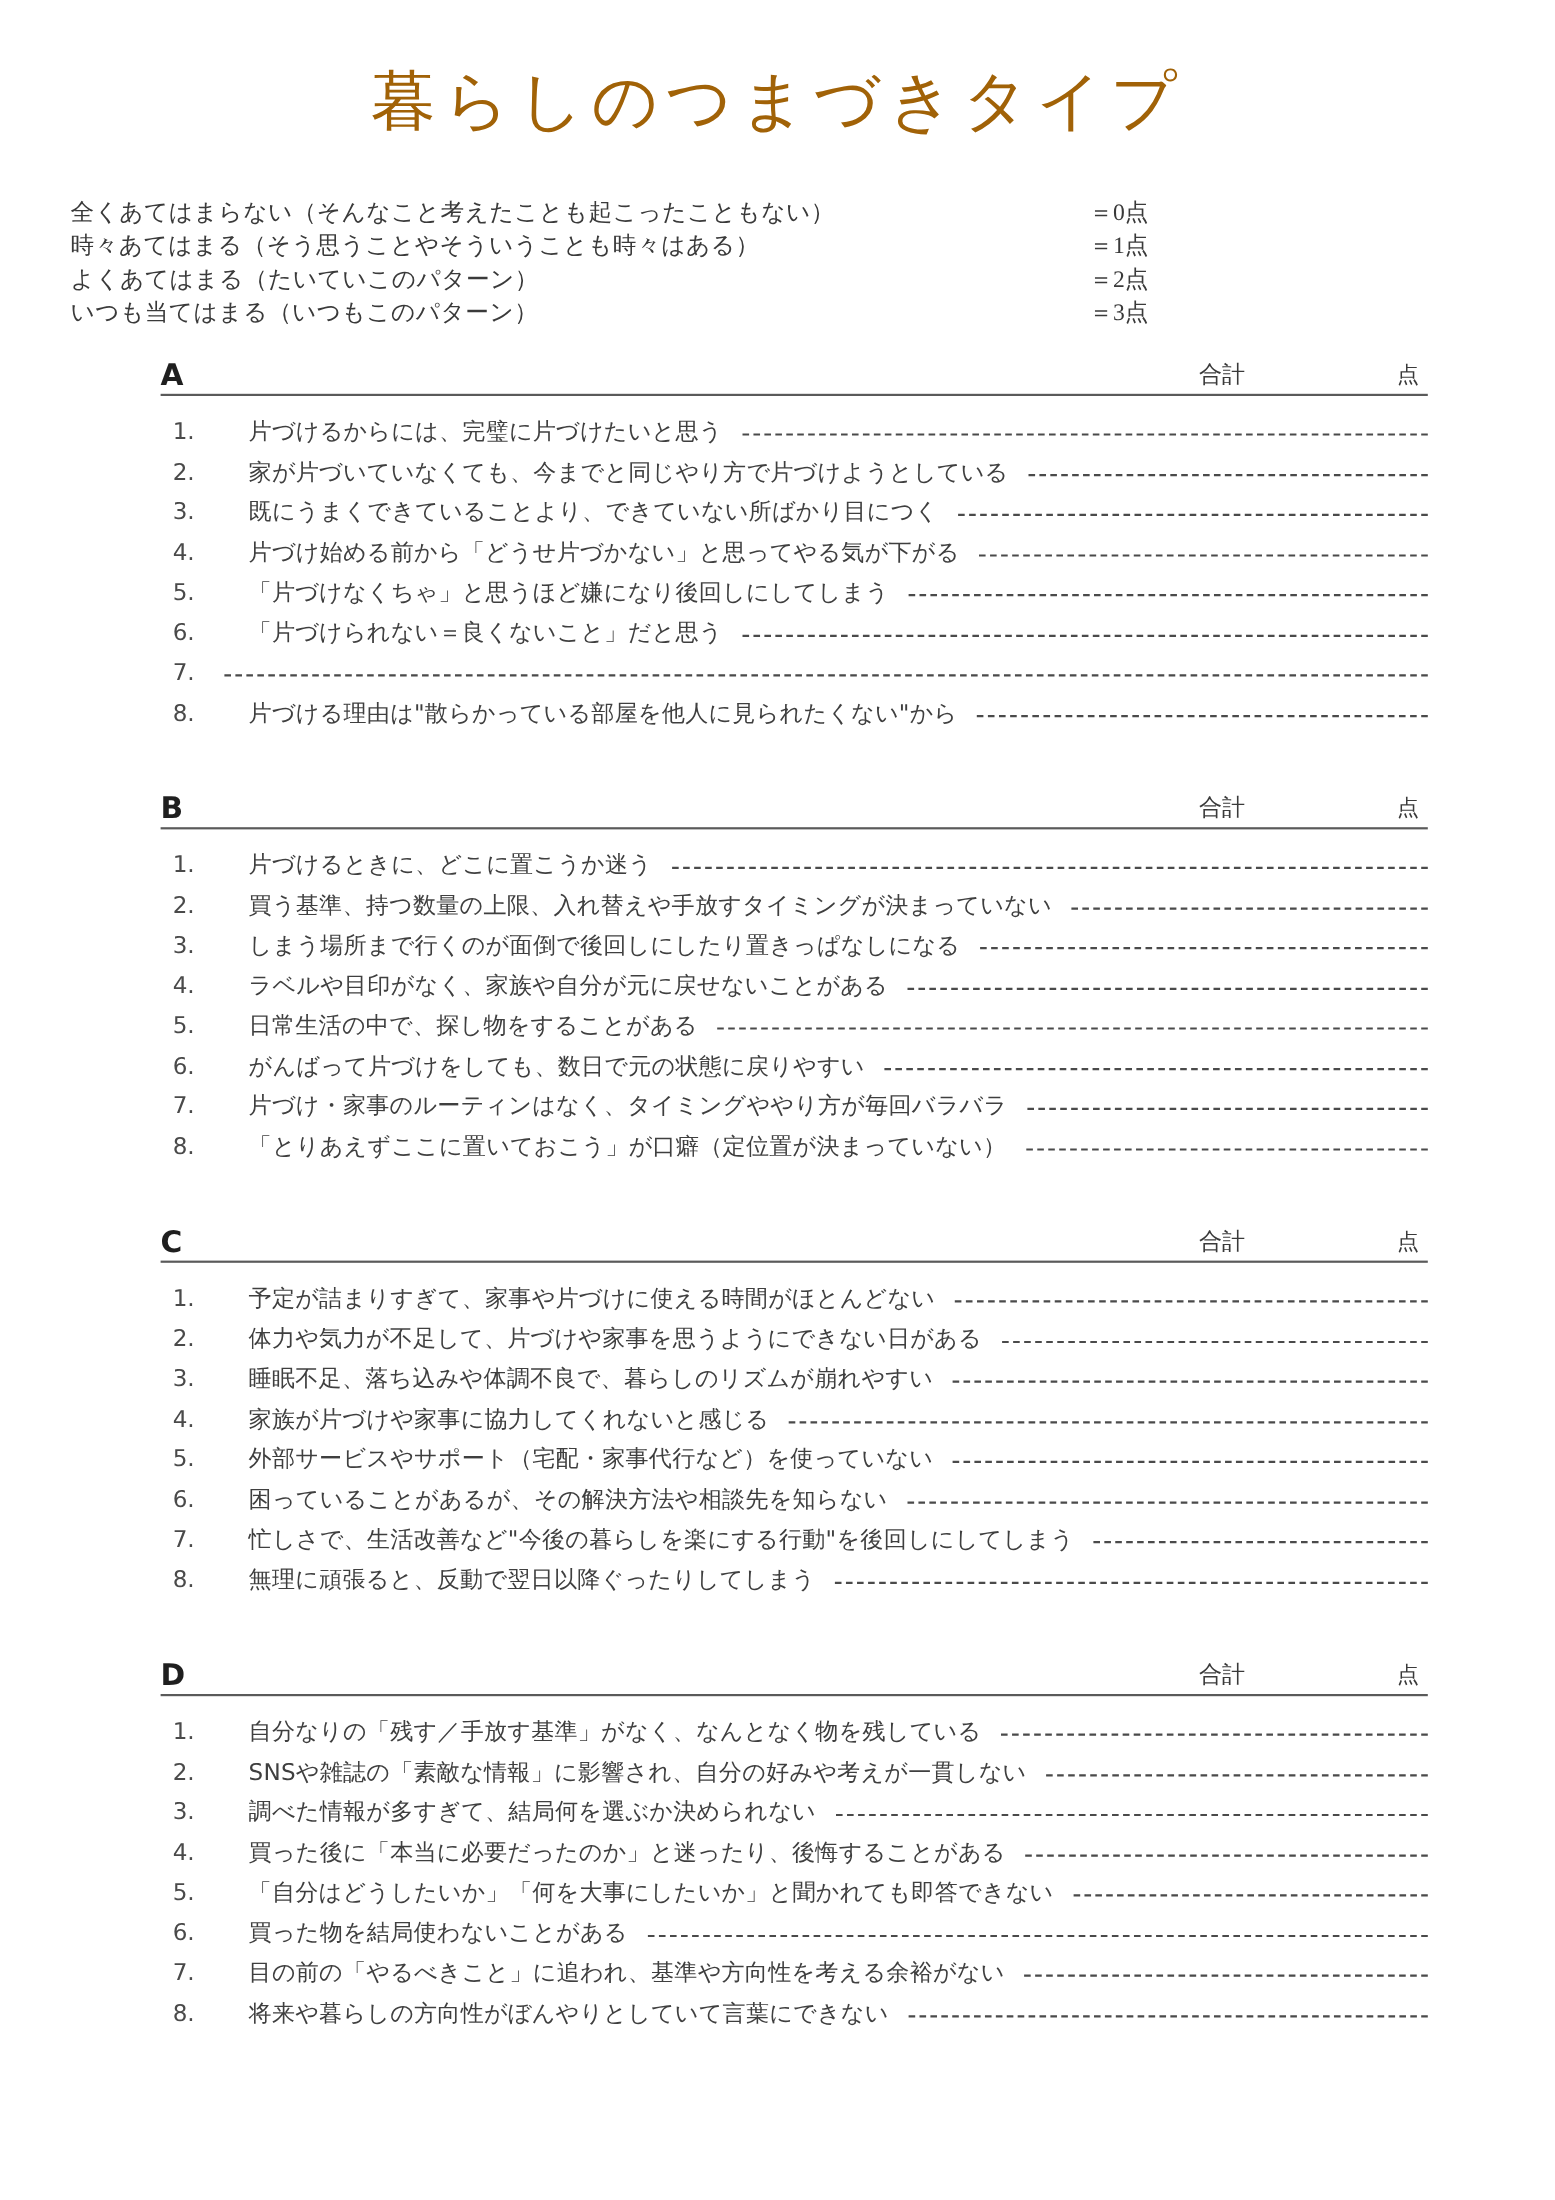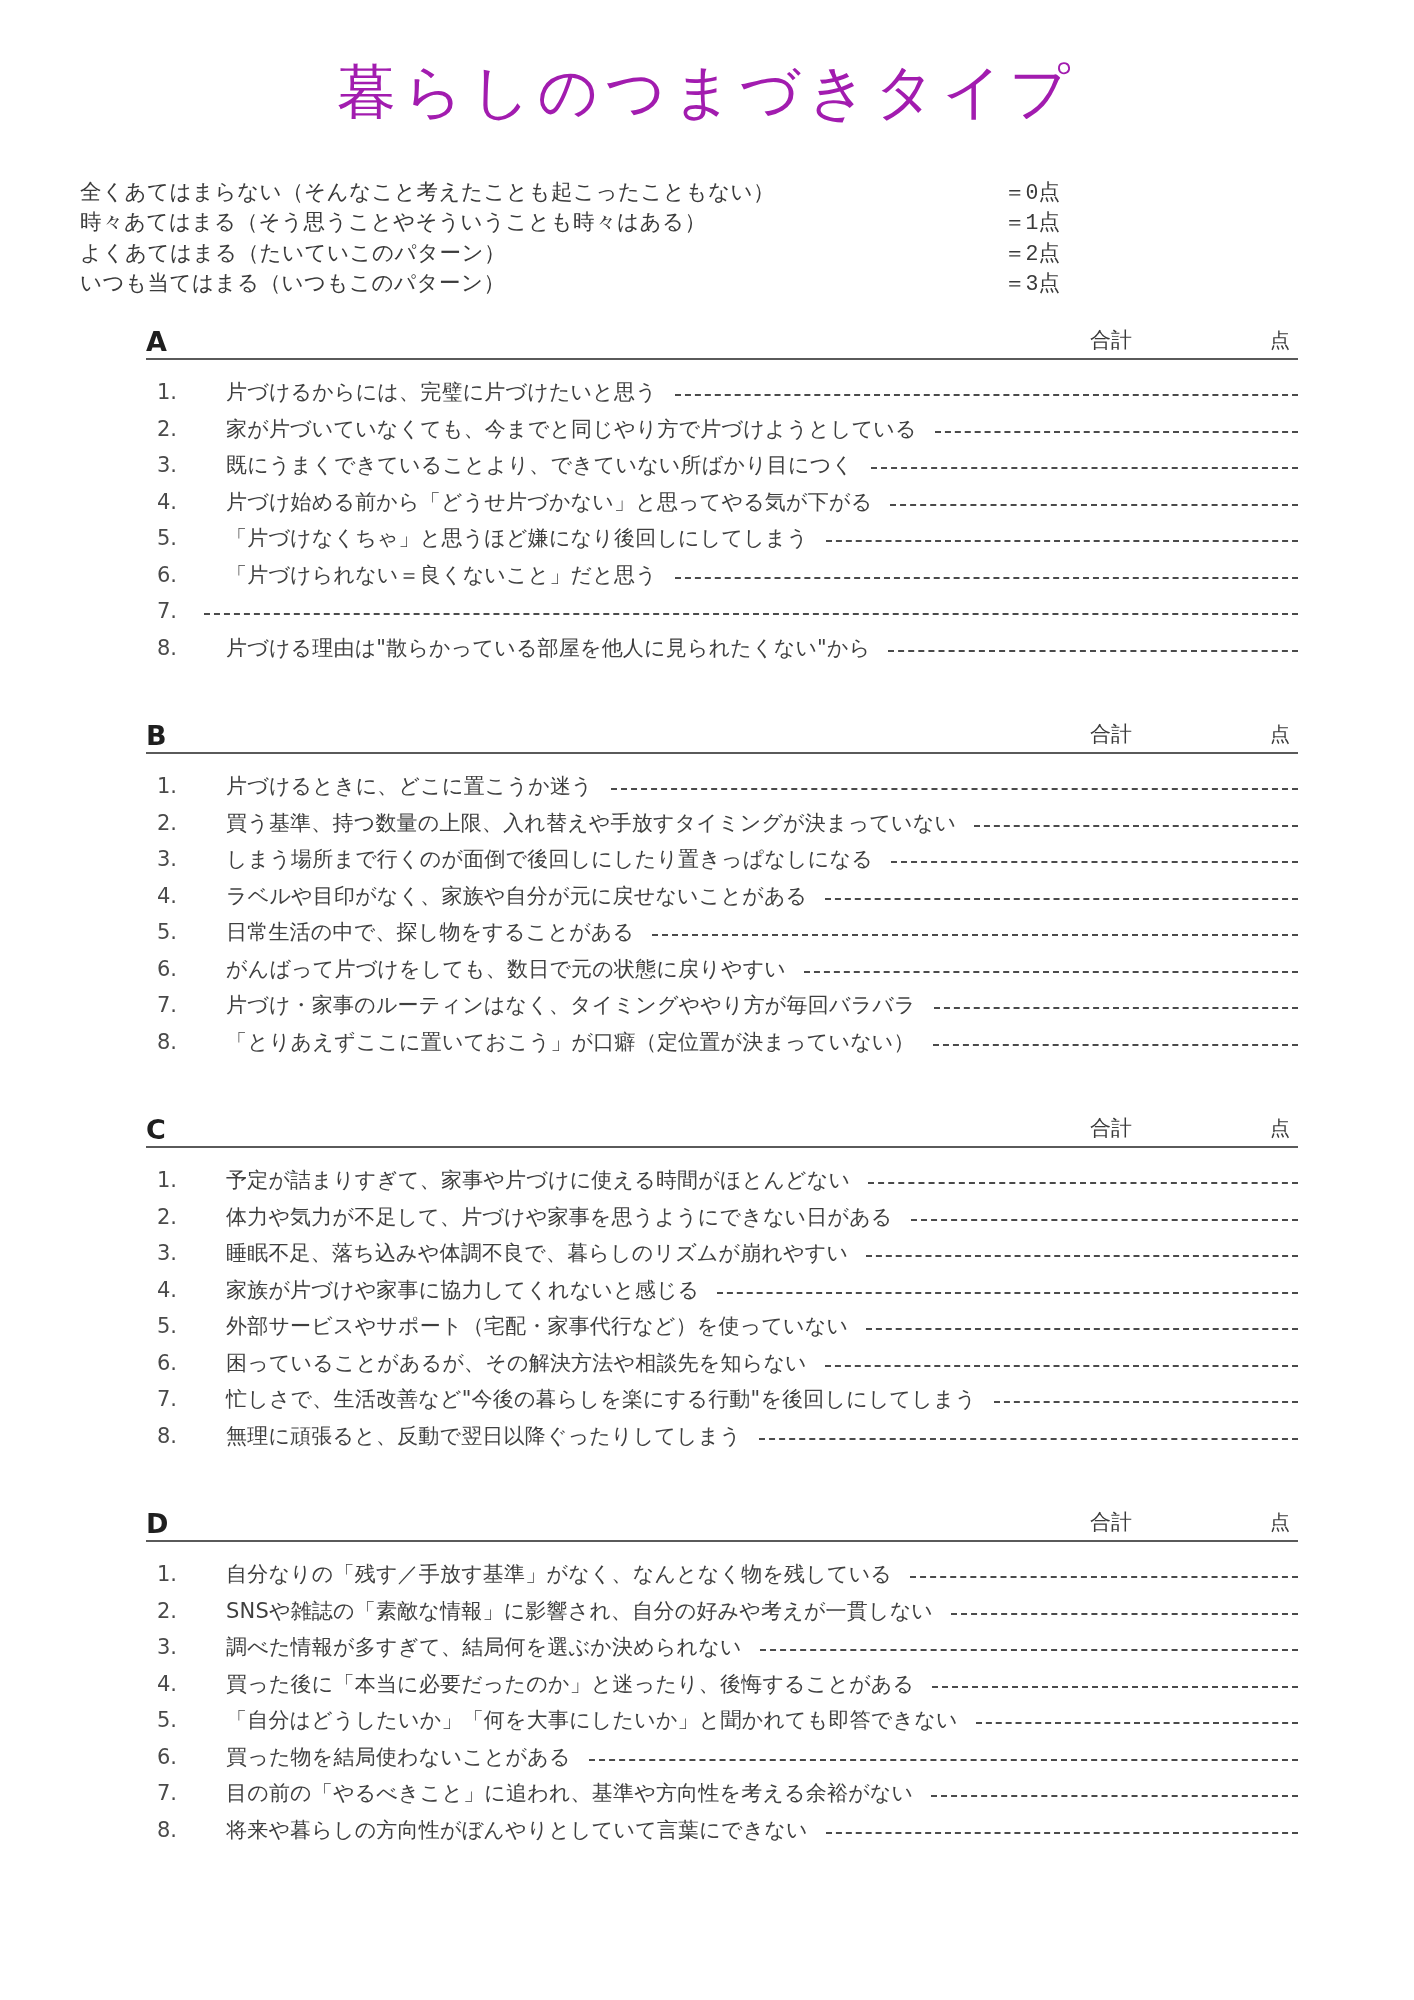--- a/index.html
+++ b/index.html
@@ -22,39 +22,39 @@
 
   
   .title-block {
     text-align: center;
     padding-top: 58px;
   }
   .title-main {
     font-family: "DejaVu Serif", "Liberation Serif", serif;
     font-size: 59px;
     letter-spacing: 7px;
-    color: #a21caf;
+    color: #a16207;
     line-height: 1.15;
     font-weight: 400;
   }
   .title-sub {
     font-family: "DejaVu Serif", "Liberation Serif", serif;
     font-style: italic;
     font-size: 45px;
     letter-spacing: 9px;
     color: #2f2f2f;
     margin-top: -8px;
     font-weight: 700;
   }
 
   
   .legend {
-    margin: 52px 0 0 80px;
+    margin: 52px 0 0 64px;
     width: 1120px;
-    font-family: Liberation Mono, monospace;
+    font-family: Liberation Serif, serif;
     font-size: 21.5px;
     color: #3a3a3a;
   }
   .legend-row {
     display: flex;
     align-items: baseline;
     line-height: 1.42;
     white-space: nowrap;
   }
   .legend-text { letter-spacing: 0.5px; }

